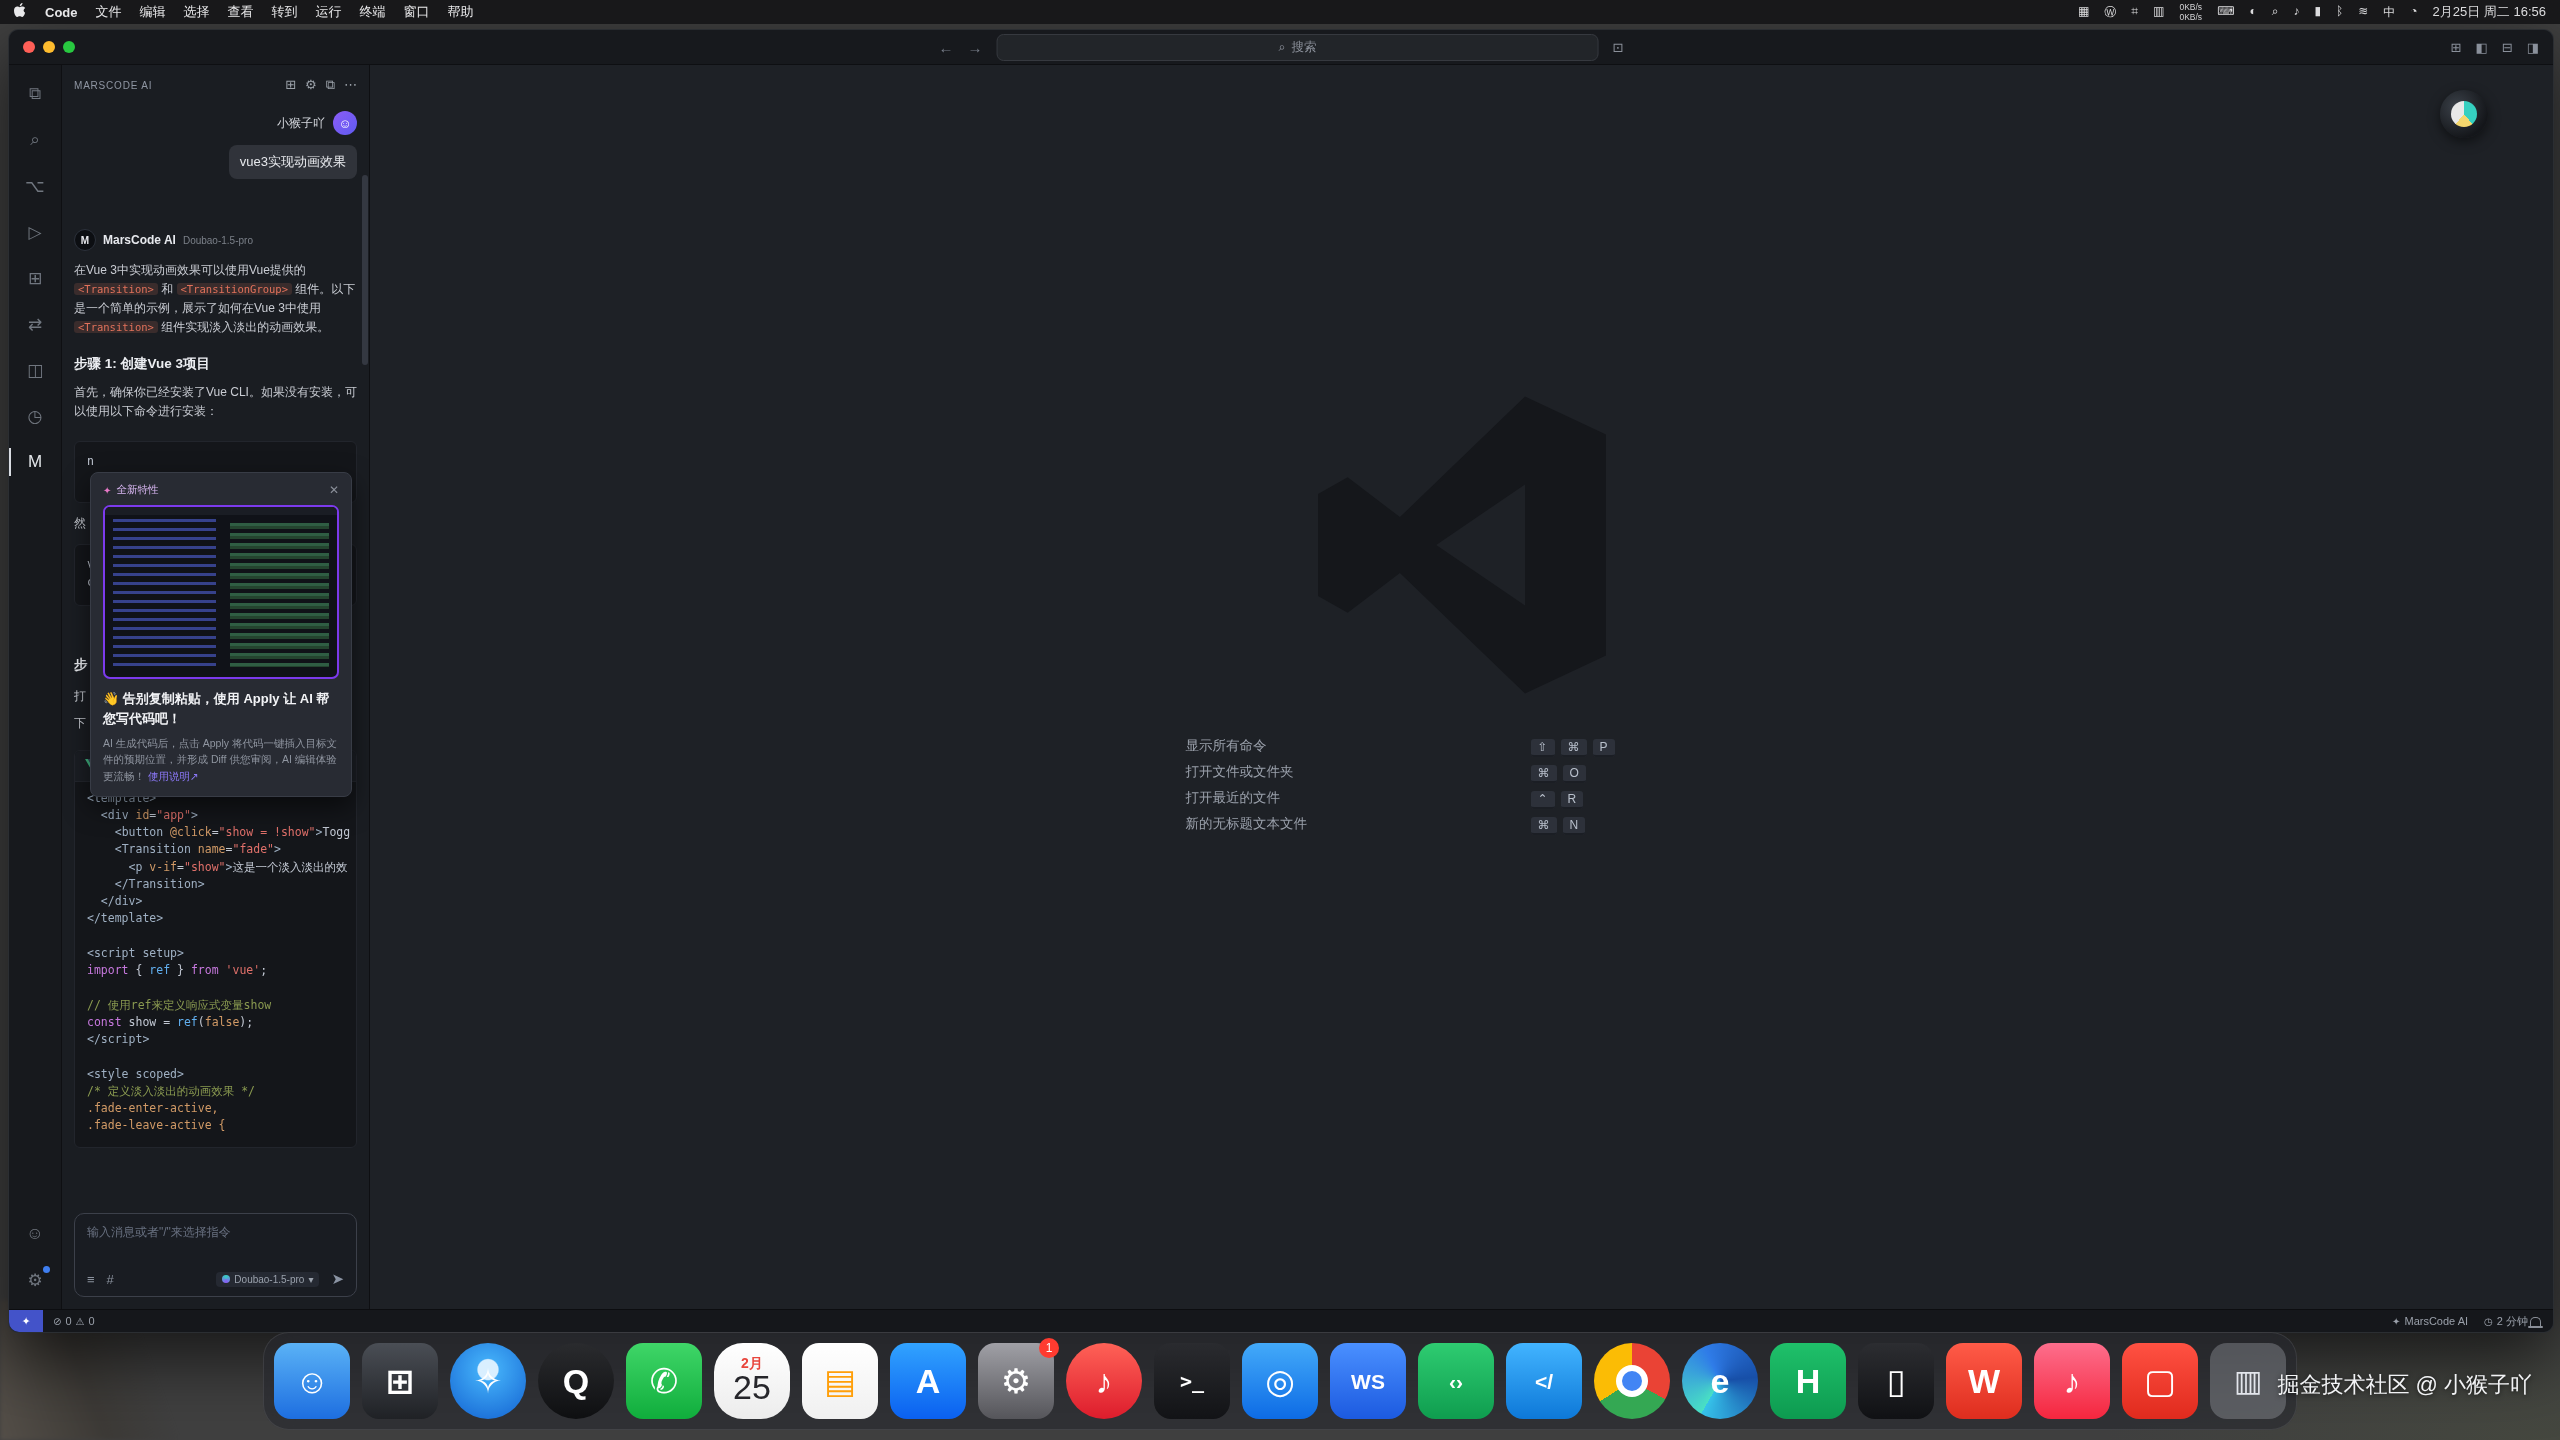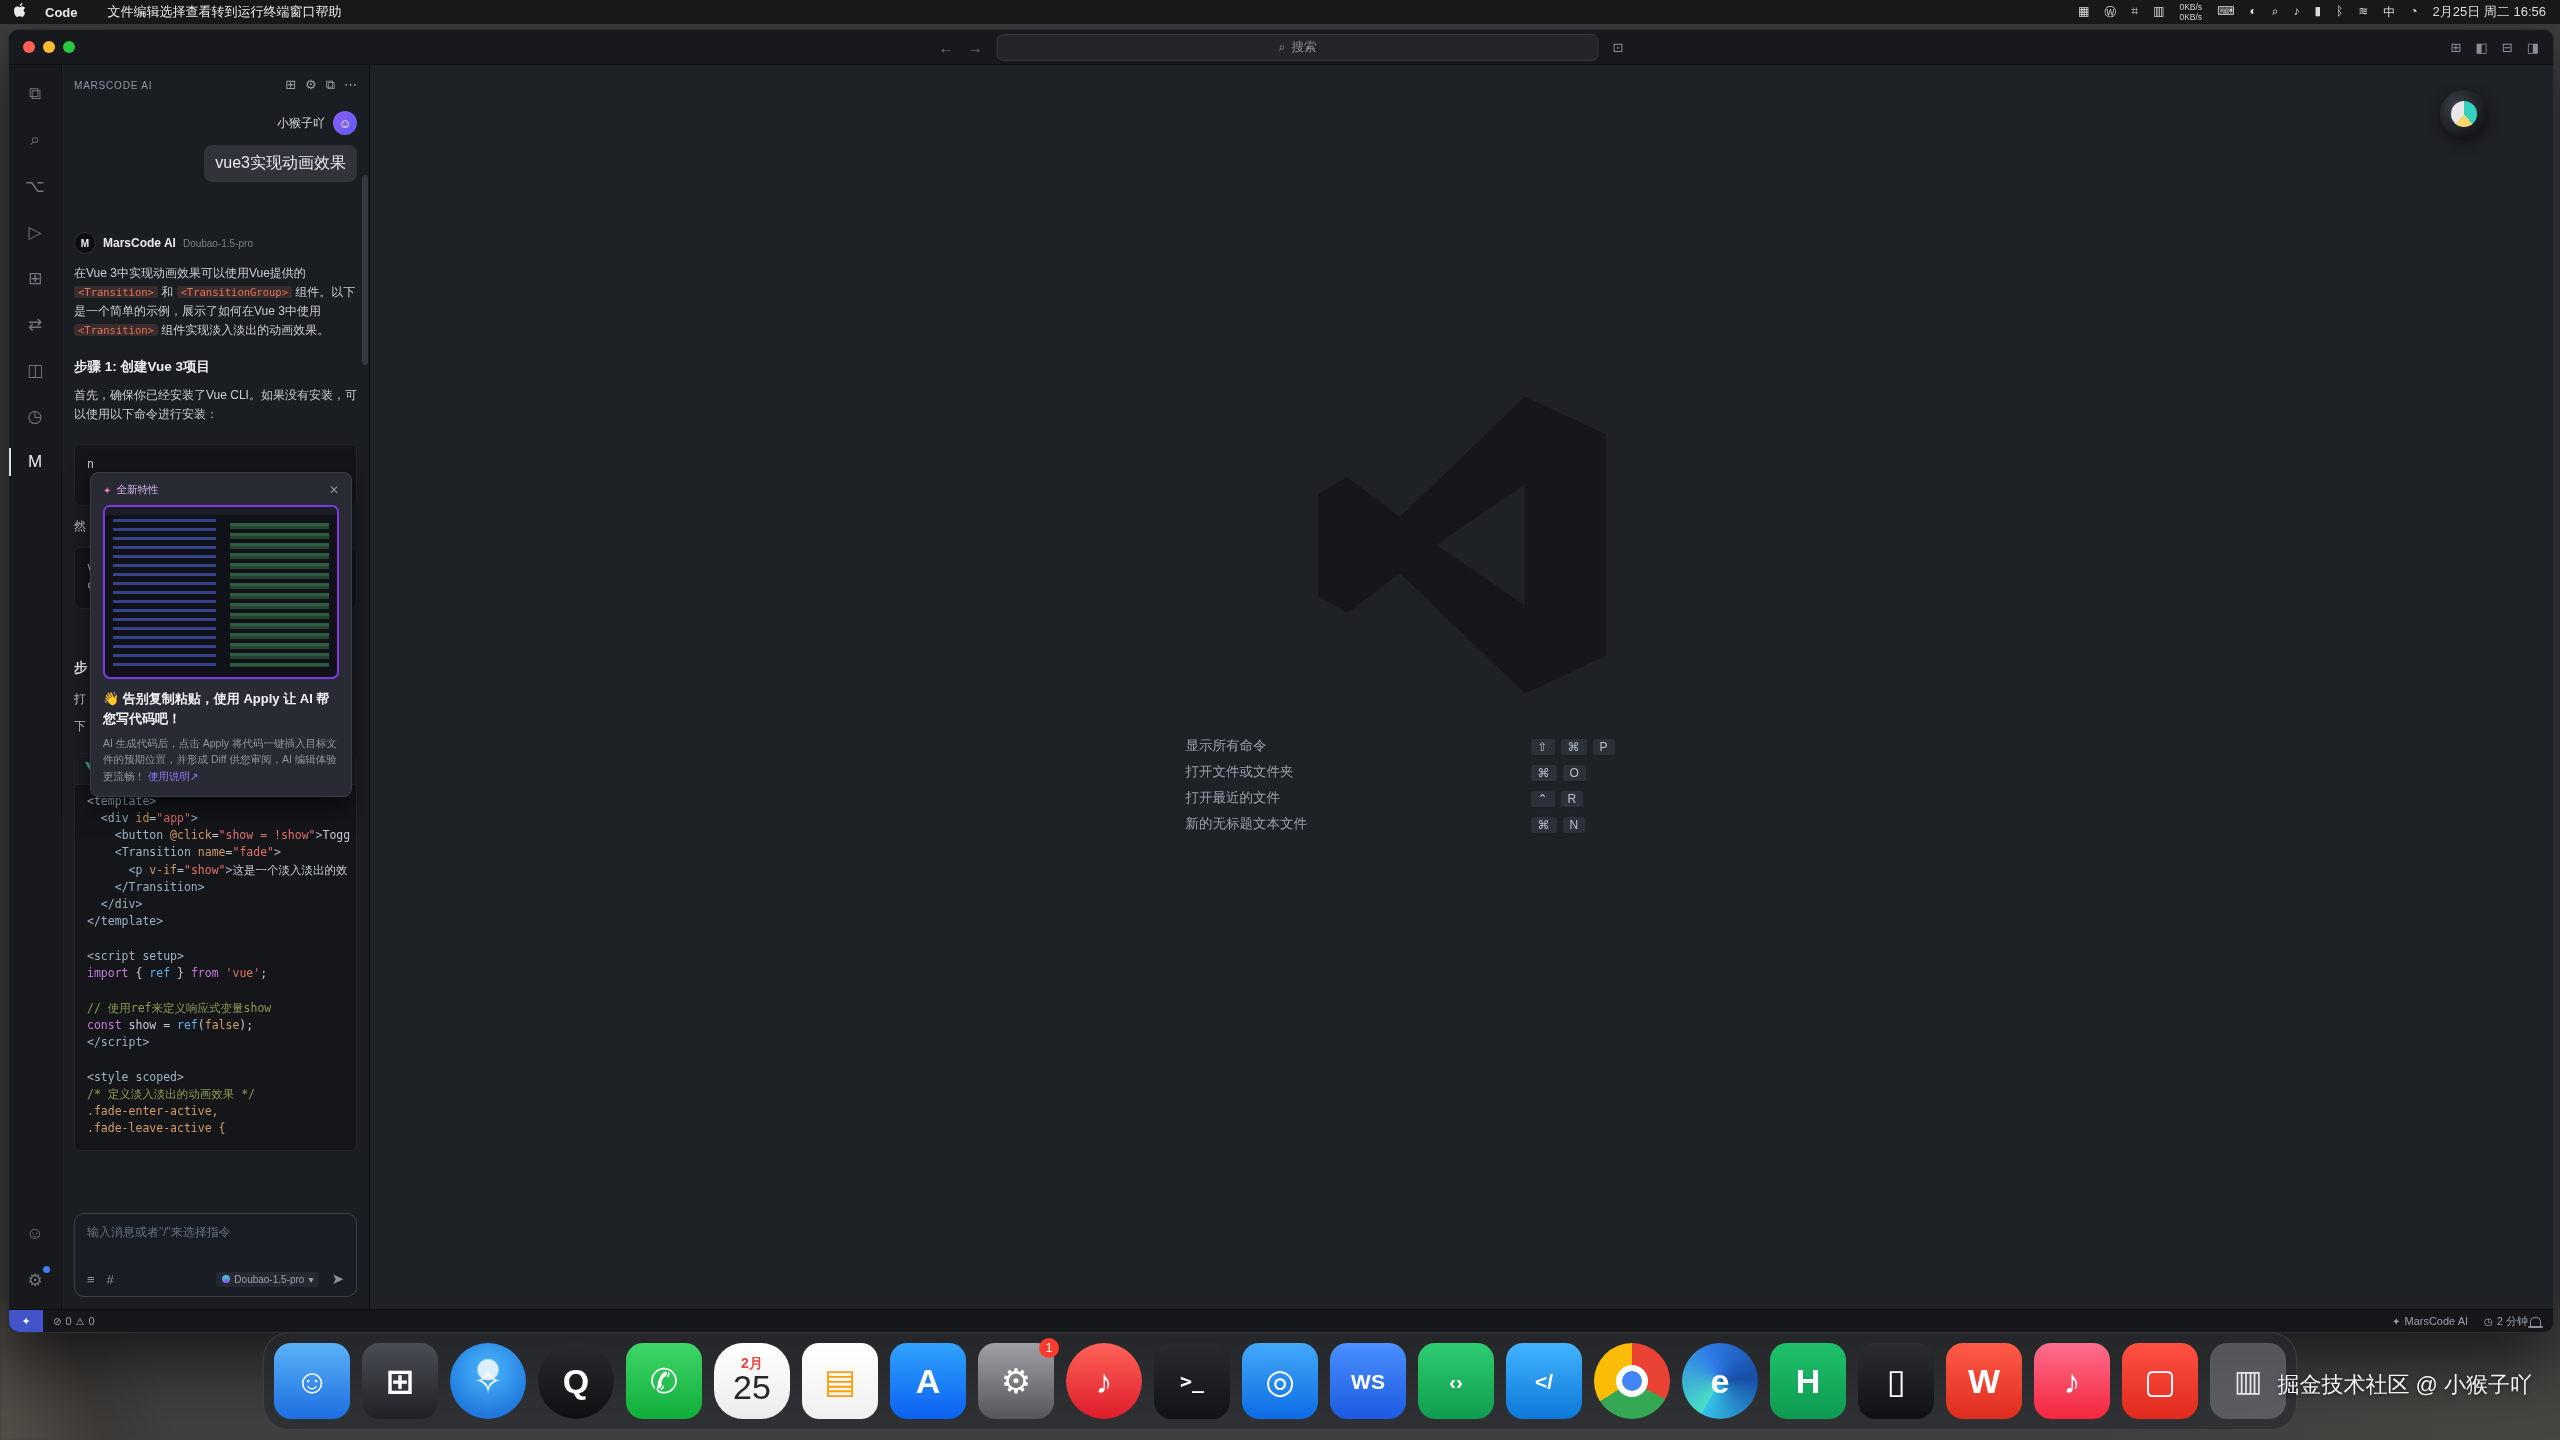--- a/index.html
+++ b/index.html
@@ -11,21 +11,21 @@
     background:linear-gradient(70deg,#6a5f52 0%,#3a352e 45%,transparent 75%);opacity:.5;filter:blur(2px);}
   .wp-right{position:absolute;right:0;bottom:0;width:460px;height:150px;
     background:radial-gradient(ellipse at 95% 100%,#4a4f3f,transparent 70%);opacity:.5;}
 
   
   .menubar{position:absolute;top:0;left:0;right:0;height:24px;z-index:10;
     background:rgba(22,22,24,.94);color:#e8e8ea;display:flex;align-items:center;
     padding:0 14px;font-size:13px;}
   .mb-left{display:flex;align-items:center;gap:18px;}
   .mb-app{font-weight:700;}
-  .mb-items{display:flex;margin-left:12px;}
+  .mb-items{display:flex;gap:18px;}
   .mb-item{cursor:default;}
   .mb-right{margin-left:auto;display:flex;align-items:center;gap:15px;font-size:12.5px;color:#dcdcde;}
   .st-ic{font-size:12px;}
   .netspeed{display:flex;flex-direction:column;font-size:8.5px;line-height:1.2;text-align:right;color:#d4d4d6;}
   .mb-clock{font-size:13px;}
 
   
   .window{position:absolute;left:8px;top:29px;width:2544px;height:1302px;z-index:2;
     background:#1e2126;border-radius:10px;display:flex;flex-direction:column;
     box-shadow:0 24px 70px rgba(0,0,0,.65);border:1px solid rgba(255,255,255,.06);}
@@ -61,21 +61,21 @@
   .sb-title{font-size:10px;letter-spacing:.8px;color:#8f96a3;}
   .sb-icons{margin-left:auto;display:flex;gap:9px;}
   .sb-ic{color:#9aa0a8;font-size:13px;}
   .sb-scroll{position:absolute;right:1px;top:110px;width:6px;height:190px;border-radius:3px;background:#343841;}
 
   .user-row{display:flex;align-items:center;justify-content:flex-end;gap:8px;margin-top:18px;}
   .user-name{font-size:12px;color:#d6d9df;}
   .avatar{width:24px;height:24px;border-radius:50%;background:linear-gradient(135deg,#8b5cf6,#5f5bf1);
     color:#fff;font-size:13px;display:flex;align-items:center;justify-content:center;}
   .bubble{margin-top:10px;margin-left:auto;width:fit-content;max-width:78%;background:#30333a;
-    color:#e6e8ec;font-size:16px;padding:8px 11px;border-radius:8px;}
+    color:#e6e8ec;font-size:13px;padding:8px 11px;border-radius:8px;}
 
   .ai-row{display:flex;align-items:center;gap:7px;margin-top:50px;}
   .ai-logo{width:20px;height:20px;border-radius:50%;background:#0c0e12;border:1px solid #2c313b;
     color:#e8e9ee;font-size:10px;font-weight:700;display:flex;align-items:center;justify-content:center;}
   .ai-name{font-size:12px;font-weight:700;color:#e7e9ee;}
   .ai-model{font-size:10px;color:#7b8089;}
 
   .msg{margin:10px 0 0;font-size:12px;line-height:1.58;color:#c9ccd3;}
   .ic{font-family:"DejaVu Sans Mono",monospace;font-size:10.5px;background:#3a2c2c;color:#e2725b;
     padding:0 4px;border-radius:3px;}

